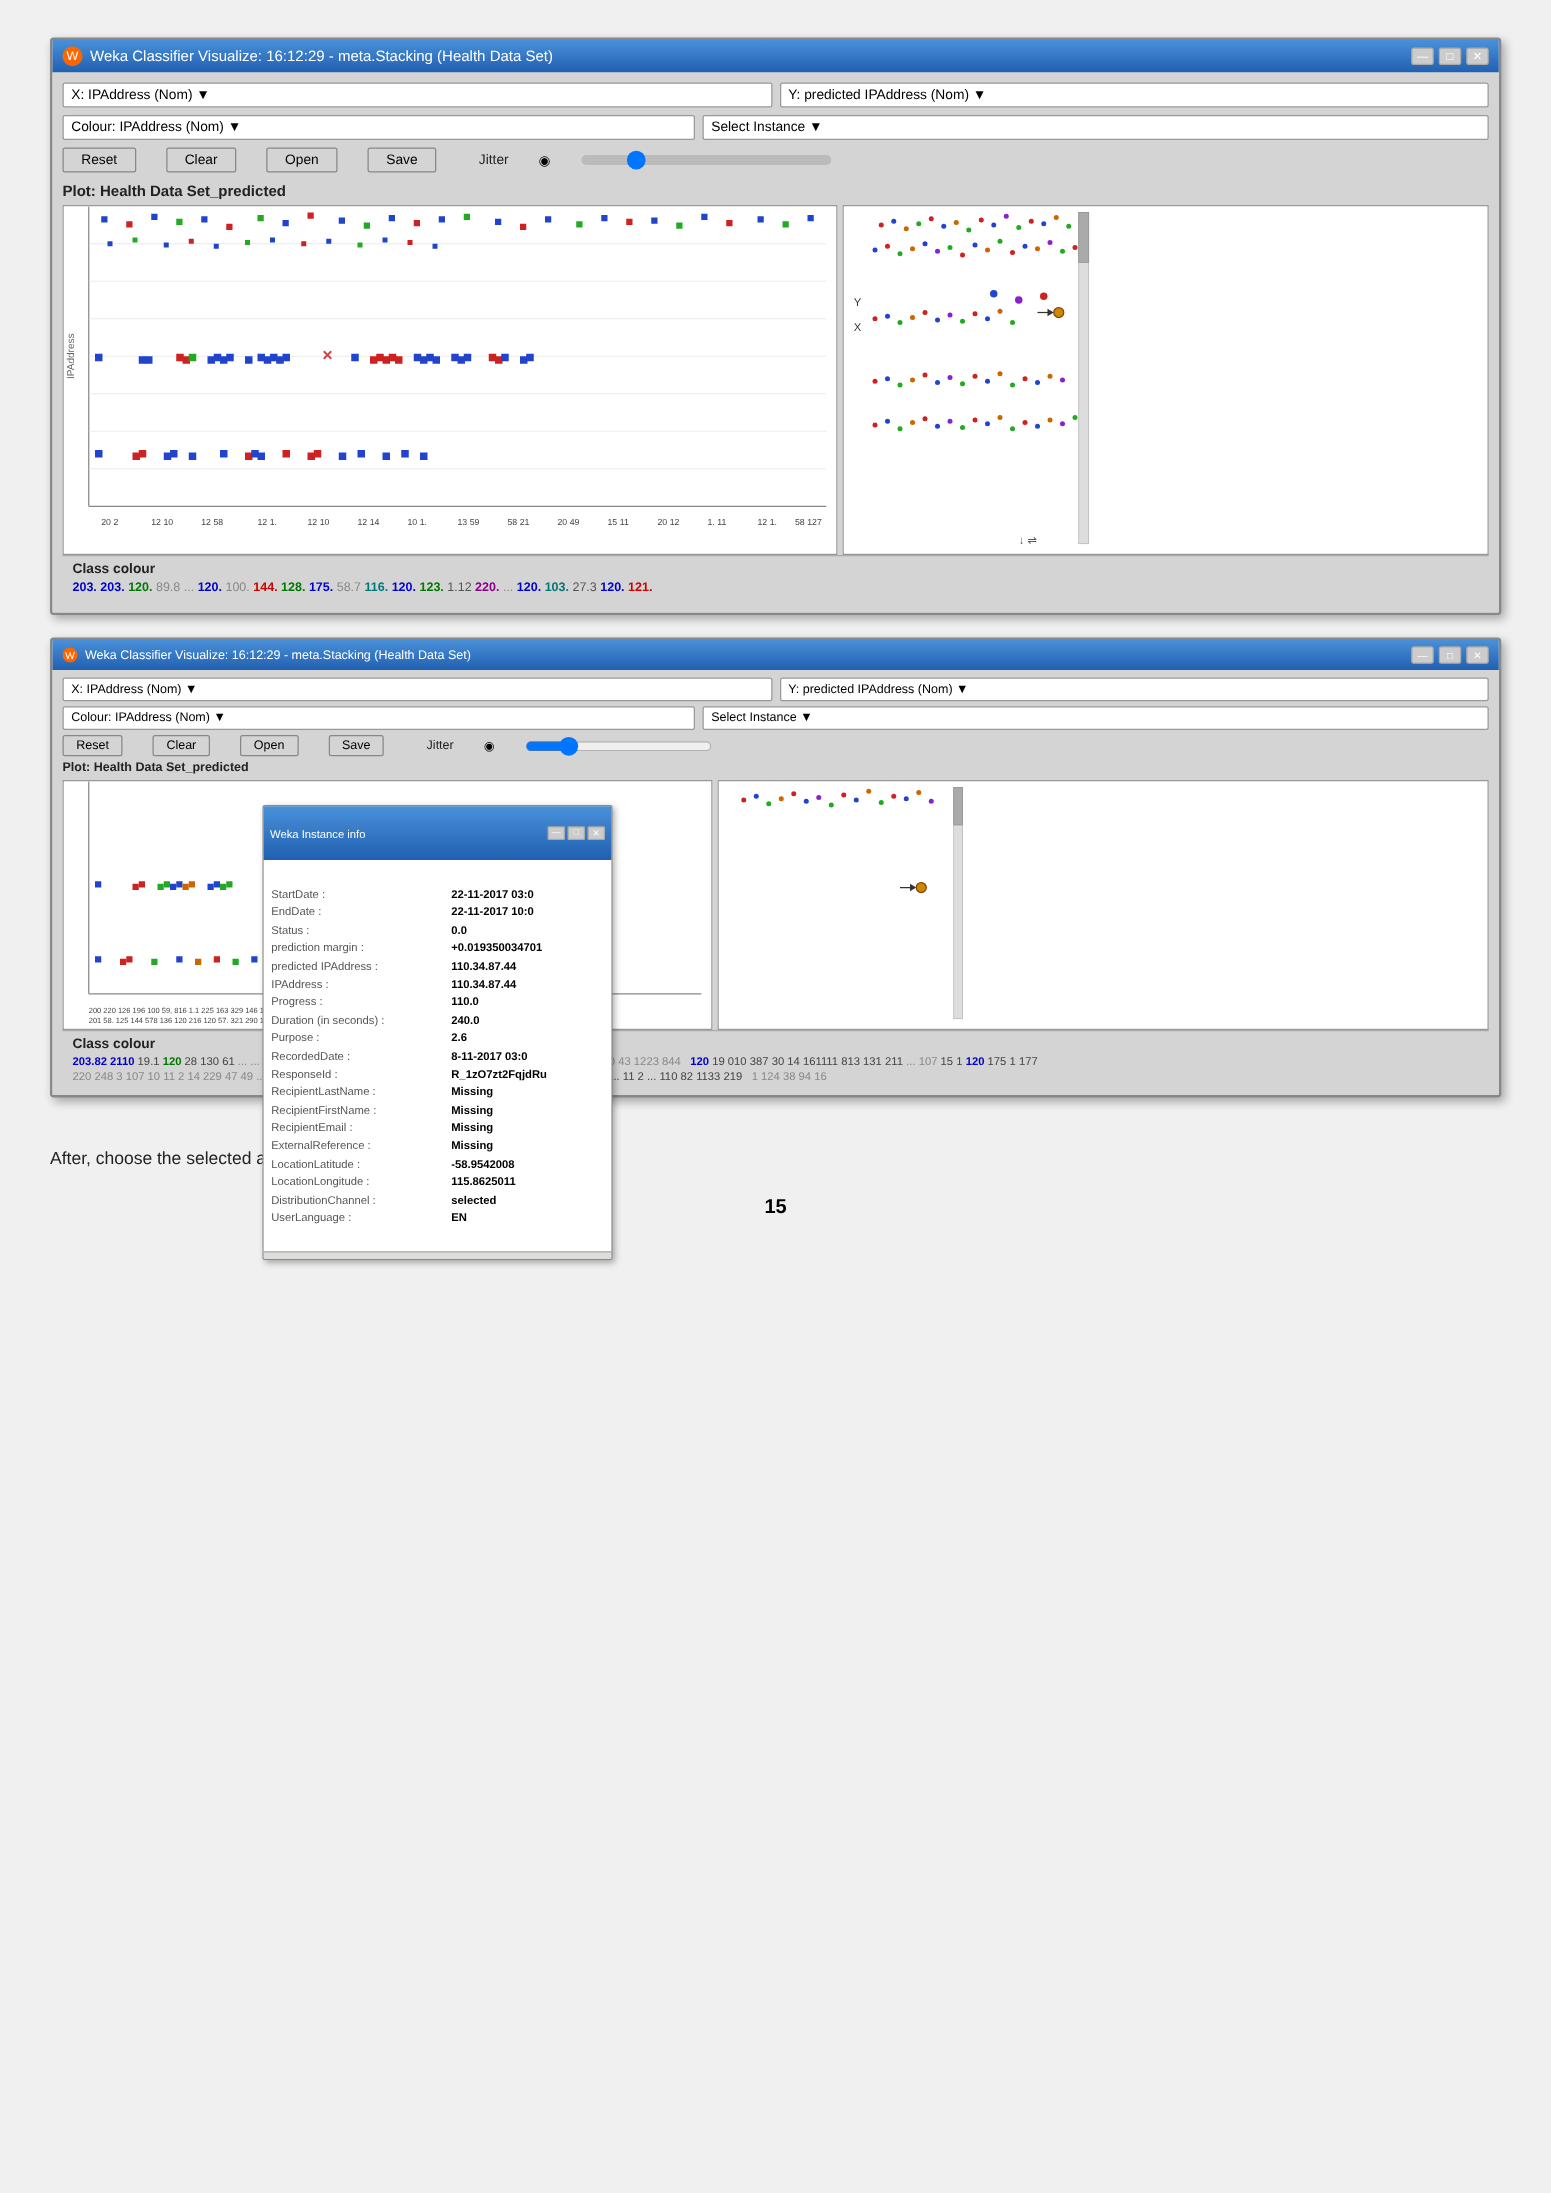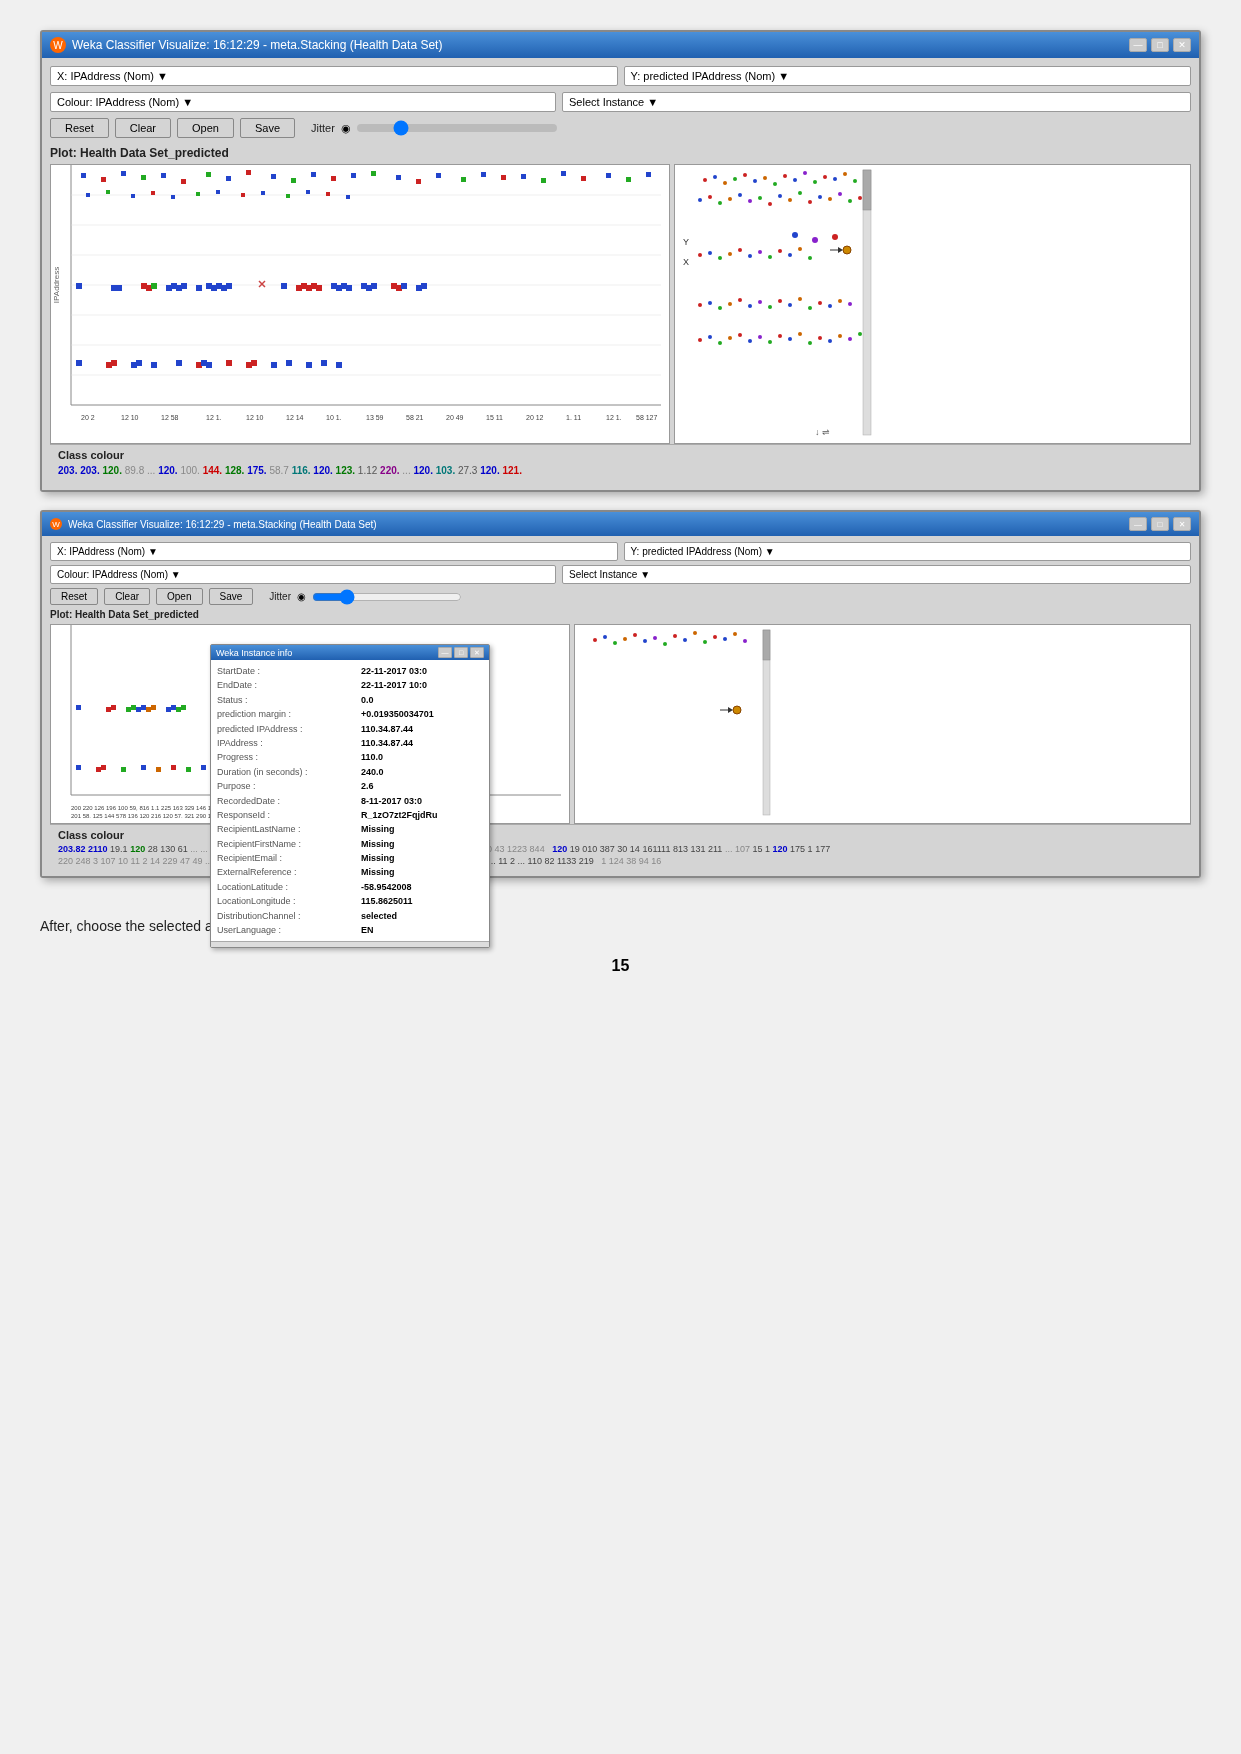--- a/index.html
+++ b/index.html
@@ -106,21 +106,21 @@
       padding: 3px 6px;
       font-size: 11px;
       border: 1px solid #999;
       background: white;
       border-radius: 2px;
     }
 
     .toolbar-row {
       display: flex;
       align-items: center;
-      gap: 6px;
+      gap: 24px;
       margin-bottom: 8px;
     }
 
     .toolbar-btn {
       padding: 3px 14px;
       font-size: 11px;
       border: 1px solid #888;
       background: #d4d4d4;
       border-radius: 2px;
       cursor: pointer;
@@ -245,21 +245,21 @@
       border: 1px solid #888;
       border-radius: 2px;
       font-size: 9px;
       z-index: 10;
       box-shadow: 2px 2px 5px rgba(0,0,0,0.3);
     }
 
     .instance-popup-titlebar {
       background: linear-gradient(to bottom, #4a90d9, #2060b0);
       color: white;
-      padding: 2px 5px;
+      padding: 16px 5px;
       font-size: 9px;
       display: flex;
       align-items: center;
       justify-content: space-between;
     }
 
     .instance-popup-controls {
       display: flex;
       gap: 2px;
     }
@@ -270,21 +270,21 @@
       border: 1px solid #aaa;
       background: #ccc;
       border-radius: 1px;
       font-size: 7px;
       display: flex;
       align-items: center;
       justify-content: center;
     }
 
     .instance-popup-body {
-      padding: 4px 6px;
+      padding: 20px 6px;
       background: white;
       font-size: 9px;
       line-height: 1.6;
     }
 
     .instance-field {
       display: flex;
       gap: 4px;
     }
 

